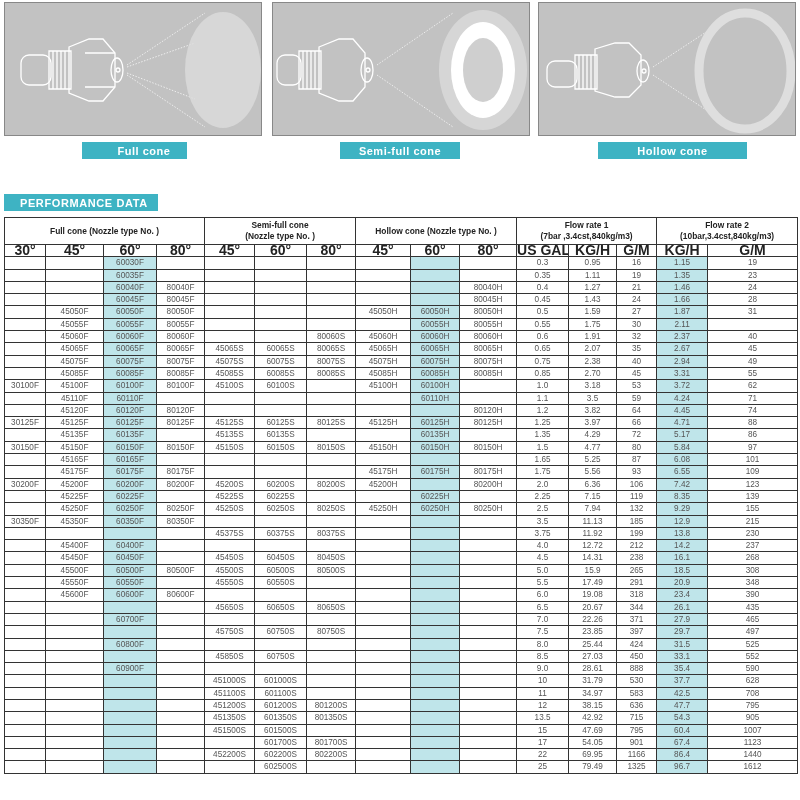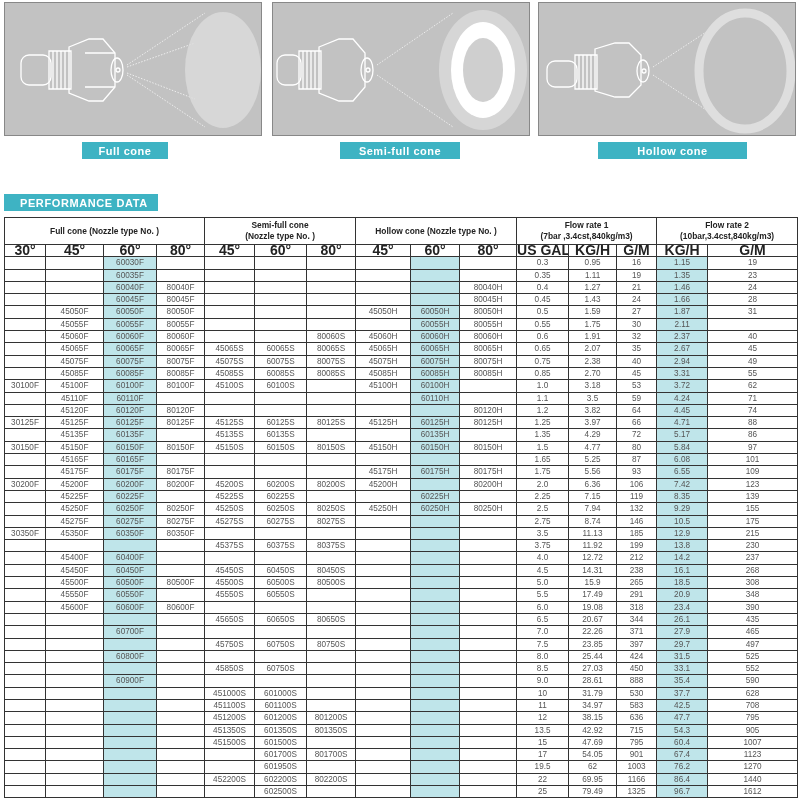--- a/index.html
+++ b/index.html
@@ -68,21 +68,21 @@
         <circle cx="105" cy="68" r="2"></circle>
     </g>
     <g stroke="#eee" stroke-width="1" stroke-dasharray="1.5 1.5" fill="none">
       <path d="M114 64 L190 14"></path>
         <path d="M114 72 L190 122"></path>
     </g>
     <ellipse cx="206" cy="68" rx="46" ry="58" fill="none" stroke="#dedede" stroke-width="9"></ellipse>
   </svg>
 </div>
 
-<div class="type-label" style="left:82px; width:86px;">Full cone</div>
+<div class="type-label" style="left:82px; width:86px;padding-left:19px;">Full cone</div>
 <div class="type-label" style="left:340px; width:120px;">Semi-full cone</div>
 <div class="type-label" style="left:598px; width:149px;">Hollow cone</div>
 
 <div class="section-title">PERFORMANCE DATA</div>
 
 <table class="perf">
   <colgroup>
     <col style="width:41px">
       <col style="width:58px">
       <col style="width:53px">
@@ -477,37 +477,20 @@
         <td>45250H</td>
         <td class="hl">60250H</td>
         <td>80250H</td>
         <td>2.5</td>
         <td>7.94</td>
         <td>132</td>
         <td class="hl">9.29</td>
         <td>155</td>
       </tr>
       <tr>
-        <td></td>
-        <td>45275F</td>
-        <td class="hl">60275F</td>
-        <td>80275F</td>
-        <td>45275S</td>
-        <td>60275S</td>
-        <td>80275S</td>
-        <td></td>
-        <td class="hl"></td>
-        <td></td>
-        <td>2.75</td>
-        <td>8.74</td>
-        <td>146</td>
-        <td class="hl">10.5</td>
-        <td>175</td>
-      </tr>
-      <tr>
         <td>30350F</td>
         <td>45350F</td>
         <td class="hl">60350F</td>
         <td>80350F</td>
         <td></td>
         <td></td>
         <td></td>
         <td></td>
         <td class="hl"></td>
         <td></td>
@@ -821,37 +804,20 @@
         <td>54.05</td>
         <td>901</td>
         <td class="hl">67.4</td>
         <td>1123</td>
       </tr>
       <tr>
         <td></td>
         <td></td>
         <td class="hl"></td>
         <td></td>
-        <td></td>
-        <td>601950S</td>
-        <td></td>
-        <td></td>
-        <td class="hl"></td>
-        <td></td>
-        <td>19.5</td>
-        <td>62</td>
-        <td>1003</td>
-        <td class="hl">76.2</td>
-        <td>1270</td>
-      </tr>
-      <tr>
-        <td></td>
-        <td></td>
-        <td class="hl"></td>
-        <td></td>
         <td>452200S</td>
         <td>602200S</td>
         <td>802200S</td>
         <td></td>
         <td class="hl"></td>
         <td></td>
         <td>22</td>
         <td>69.95</td>
         <td>1166</td>
         <td class="hl">86.4</td>

